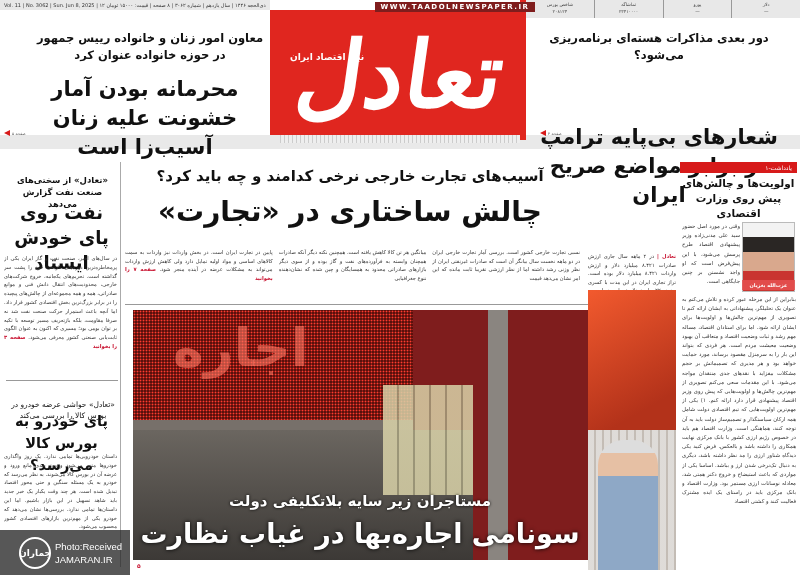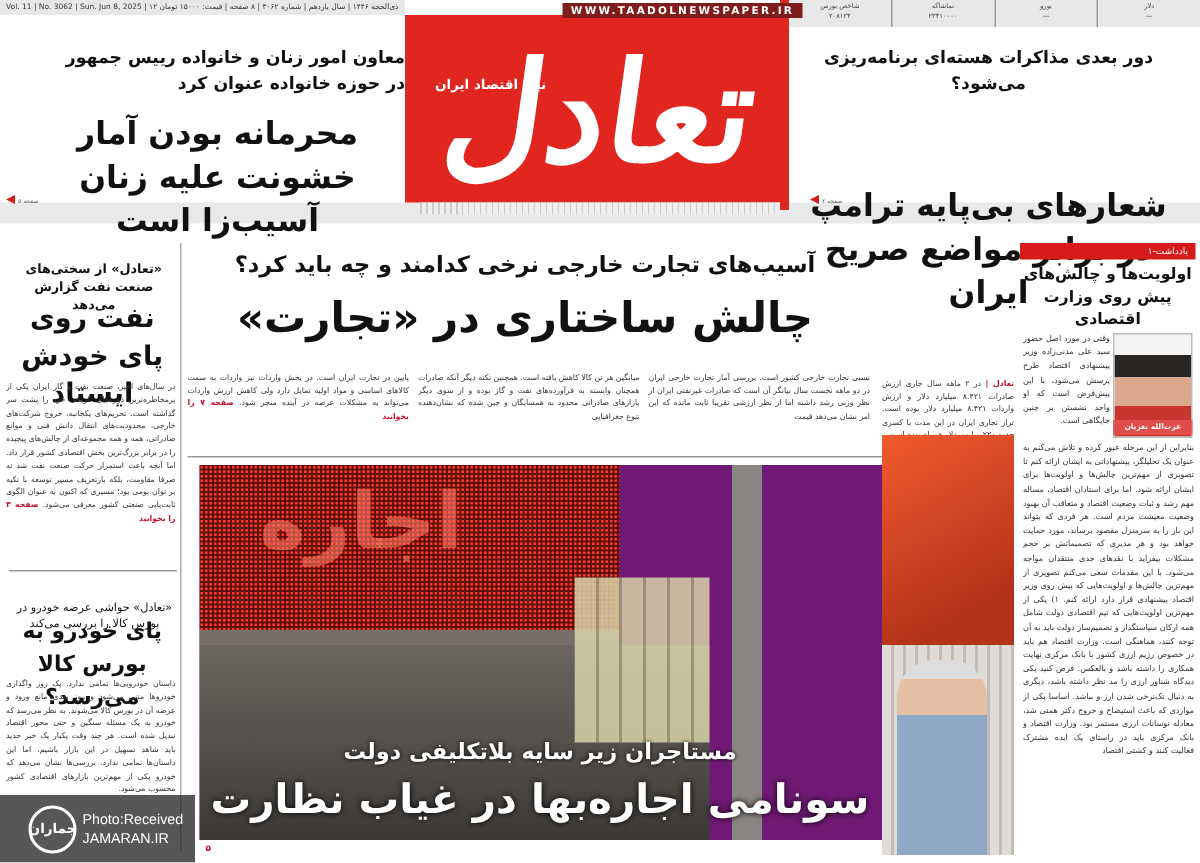--- a/index.html
+++ b/index.html
@@ -50,21 +50,21 @@
   
   .left-col { left: 3px; top: 162px; width: 118px; height: 405px; border-right: 1px solid #aaa; }
   .lc-kicker1 { left: 10px; top: 174px; width: 105px; font-size: 8.5px; font-weight: bold; line-height: 12px; text-align: center; }
   .lc-head1 { left: 4px; top: 200px; width: 115px; font-size: 18px; font-weight: bold; line-height: 25px; text-align: center; }
   .lc-body1 { left: 4px; top: 254px; width: 113px; height: 120px; font-size: 5.2px; line-height: 8.8px; color: #333; text-align: justify; overflow: hidden; }
   .lc-kicker2 { left: 8px; top: 399px; width: 110px; font-size: 7.5px; font-weight: normal; line-height: 11px; text-align: center; }
   .lc-head2 { left: 4px; top: 410px; width: 115px; font-size: 14.5px; font-weight: bold; line-height: 22px; text-align: center; }
   .lc-body2 { left: 4px; top: 452px; width: 113px; height: 110px; font-size: 5.2px; line-height: 8.8px; color: #333; text-align: justify; overflow: hidden; }
 
   
-  .photo { left: 133px; top: 310px; width: 455px; height: 250px; overflow: hidden; background: #701a75; }
+  .photo { left: 133px; top: 310px; width: 455px; height: 250px; overflow: hidden; background: #7f1d1d; }
   .photo-led { position: absolute; left: 0; top: 0; width: 280px; height: 110px; background: radial-gradient(circle, #ff3b2e 0.8px, #5a100c 1.1px) 0 0/3px 3px; }
   .photo-led-text { position: absolute; left: 40px; top: 8px; font-size: 52px; font-weight: bold; color: rgba(255,120,100,0.6); direction: rtl; }
   .photo-frame { position: absolute; left: 0; top: 110px; width: 280px; height: 10px; background: #77706a; }
   .photo-shop { position: absolute; left: 0; top: 120px; width: 340px; height: 130px; background: linear-gradient(180deg, #6b6660, #3c3936); }
   .photo-notes { position: absolute; left: 250px; top: 75px; width: 90px; height: 110px; background: repeating-linear-gradient(90deg, #d9d2a8 0 14px, #a59f7d 14px 16px); opacity: 0.85; }
   .photo-pillar { position: absolute; left: 355px; top: 0; width: 20px; height: 250px; background: #8a8580; }
 
   .photo-kicker { left: 140px; top: 490px; width: 440px; font-size: 15px; font-weight: bold; color: #fff; text-align: center; text-shadow: 0 0 3px #000; line-height: 22px; }
   .photo-head { left: 140px; top: 515px; width: 440px; font-size: 27px; font-weight: bold; color: #fff; text-align: center; text-shadow: 0 0 4px #000; line-height: 38px; }
   .photo-page { left: 137px; top: 562px; width: 10px; height: 8px; font-size: 6px; color: #c8102e; font-weight: bold; }
@@ -116,21 +116,21 @@
 
 <div class="abs gray-band"></div>
 <div class="abs red-edge-left"></div>
 <div class="abs masthead"></div>
 <div class="abs red-edge-right"></div>
 <div class="abs ruler"></div>
 <div class="abs url-bar">WWW.TAADOLNEWSPAPER.IR</div>
 <div class="abs logo-text rtl">تعادل</div>
 <div class="abs tagline rtl">نیاز اقتصاد ایران</div>
 
-<div class="abs tl-kicker rtl" style="">معاون امور زنان و خانواده رییس جمهور در حوزه خانواده عنوان کرد</div>
+<div class="abs tl-kicker rtl" style="text-align:center">معاون امور زنان و خانواده رییس جمهور در حوزه خانواده عنوان کرد</div>
 <div class="abs tl-head rtl" style="text-align:center">محرمانه بودن آمار خشونت علیه زنان آسیب‌زا است</div>
 <div class="abs tl-page">
   <span class="tri"></span>
   <span>صفحه ۵</span>
 </div>
 
 <div class="abs tr-kicker rtl" style="text-align:center">دور بعدی مذاکرات هسته‌ای برنامه‌ریزی می‌شود؟</div>
 <div class="abs tr-head rtl" style="text-align:center">شعارهای بی‌پایه ترامپ در برابر مواضع صریح ایران</div>
 <div class="abs tr-page">
   <span class="tri"></span>

